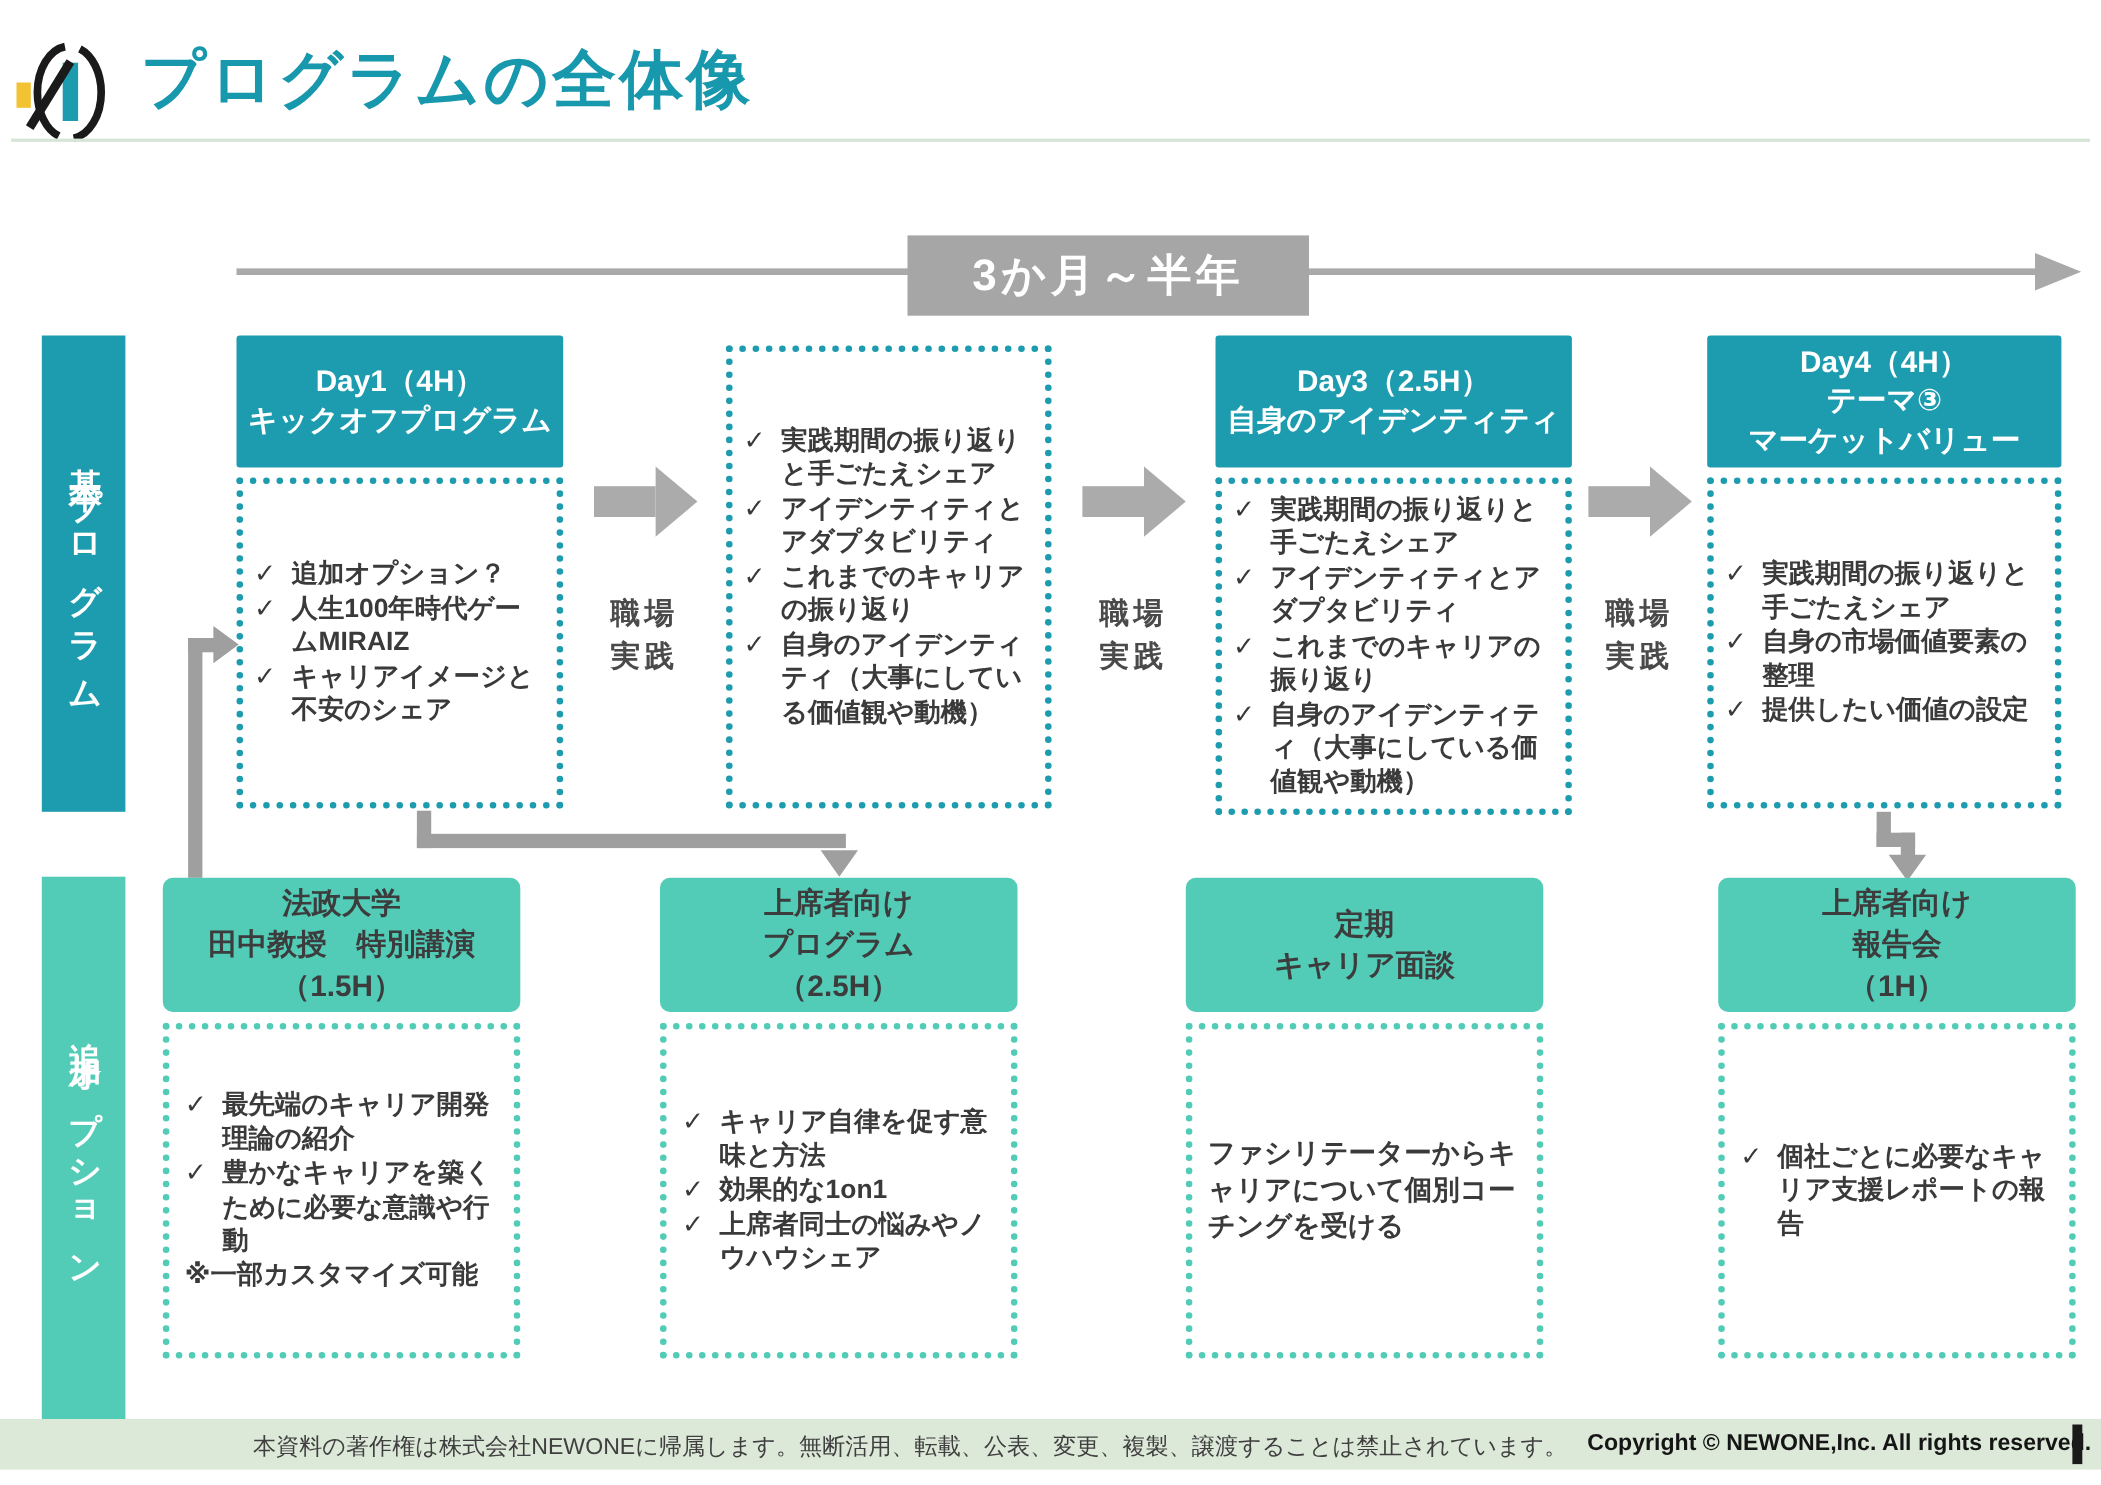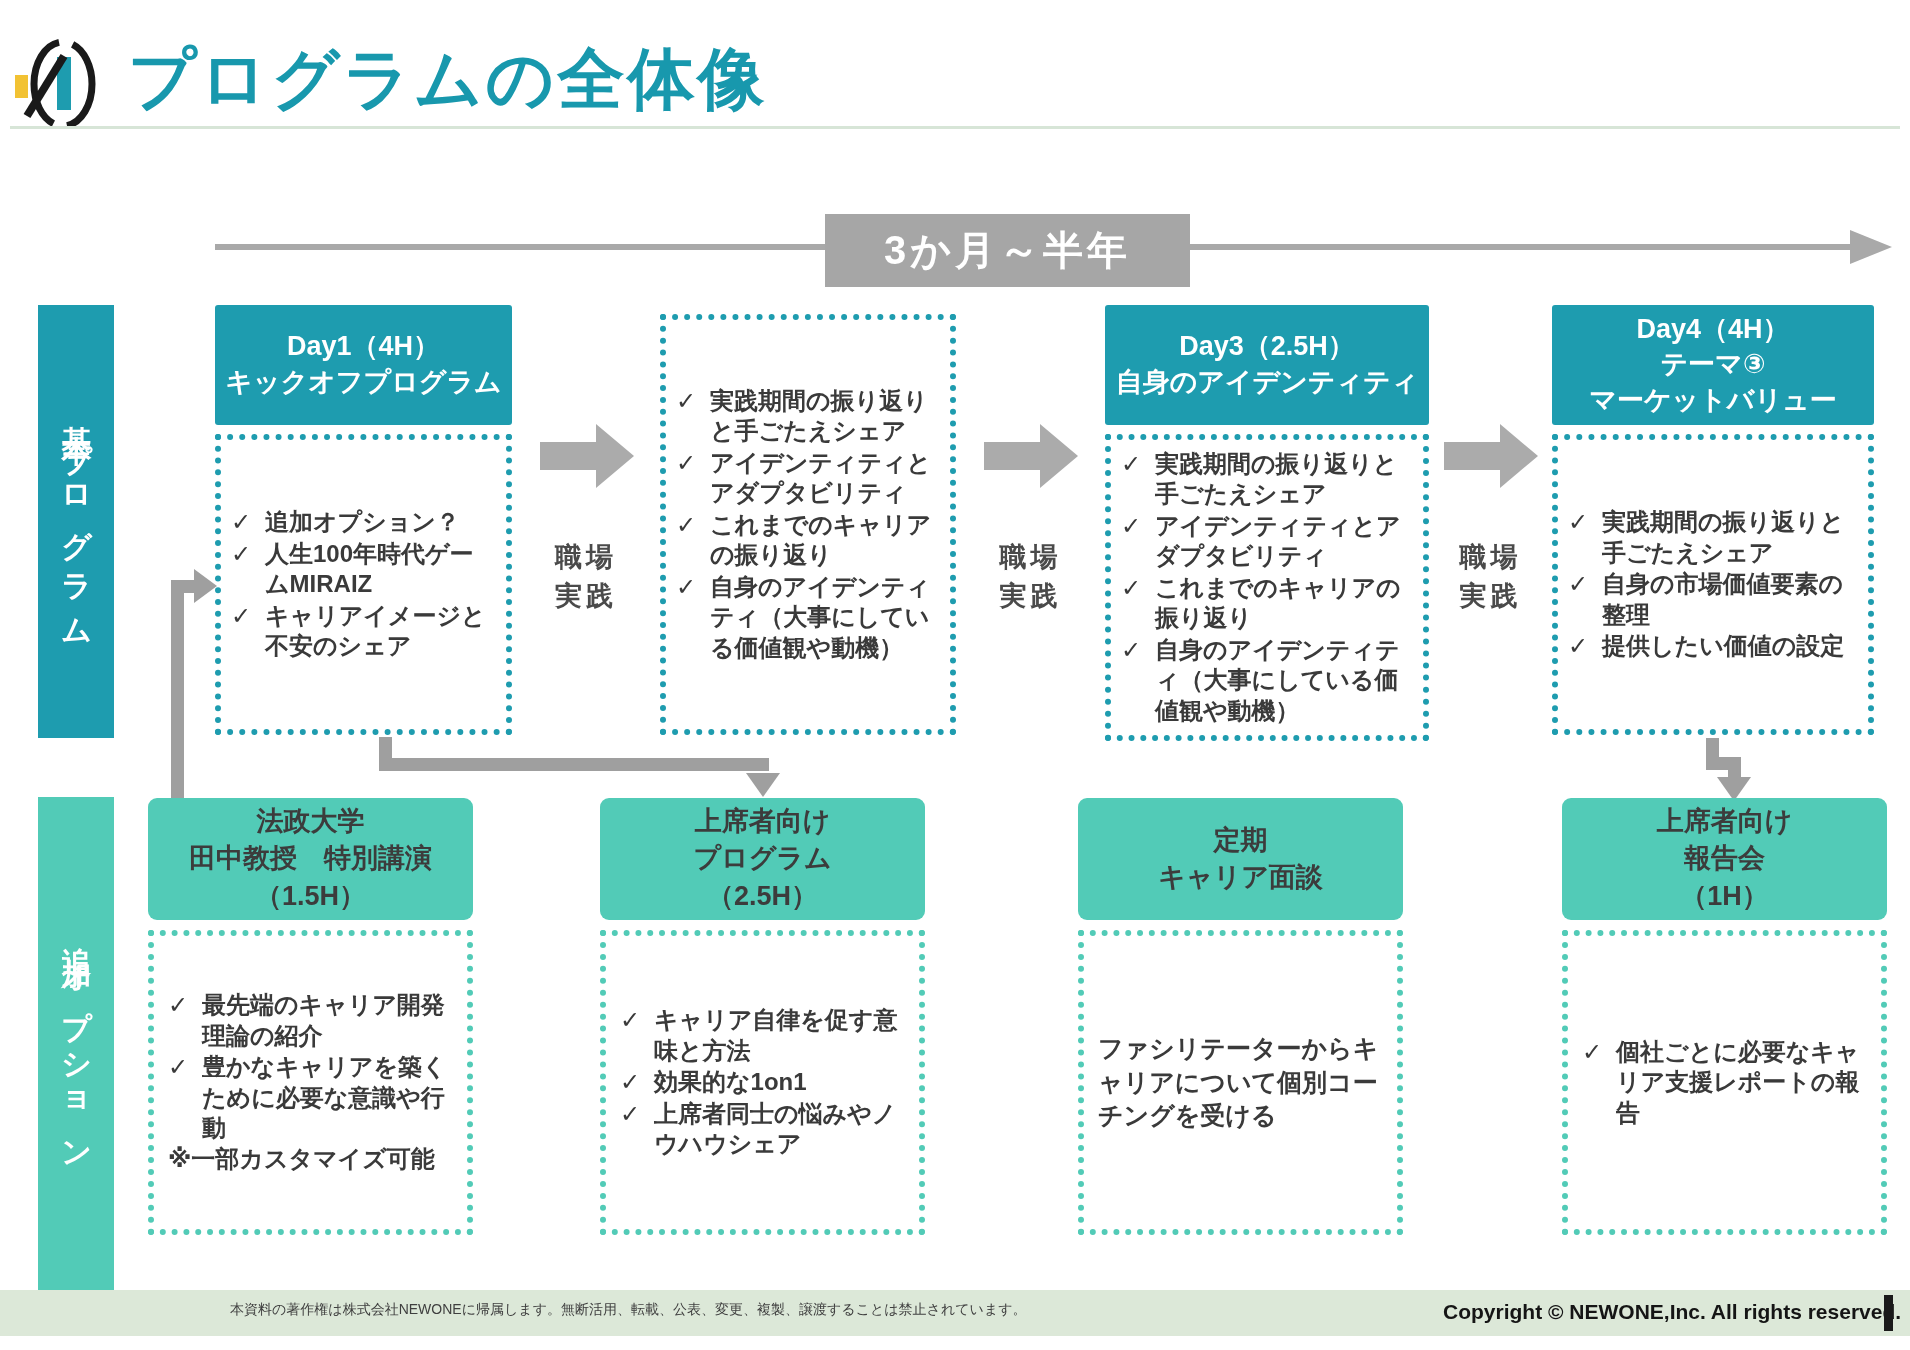--- a/index.html
+++ b/index.html
@@ -4,21 +4,21 @@
 <style>
   html,body{margin:0;padding:0;background:#ffffff;}
   .canvas{
     position:relative;width:1910px;height:1350px;background:#ffffff;overflow:hidden;
     font-family:"Liberation Sans","DejaVu Sans",sans-serif;font-weight:bold;color:#3a3a3a;
   }
   .abs{position:absolute;}
 
   
   .page-title{
-    left:128px;top:34px;font-size:67px;letter-spacing:3px;color:#1898ad;white-space:nowrap;
+    left:128px;top:34px;font-size:58px;letter-spacing:3px;color:#1898ad;white-space:nowrap;
   }
   .title-rule{left:10px;top:126px;width:1890px;height:3px;background:#d7e5d7;}
 
   
   .tl-line{left:215px;top:244px;width:1642px;height:6px;background:#a9a9a9;}
   .tl-head{left:1850px;top:230px;width:0;height:0;
     border-left:42px solid #a9a9a9;border-top:17px solid transparent;border-bottom:17px solid transparent;}
   .tl-box{left:825px;top:214px;width:365px;height:73px;background:#a6a6a6;color:#ffffff;
     display:flex;align-items:center;justify-content:center;font-size:40px;letter-spacing:4px;}
 
@@ -60,21 +60,21 @@
   .obox{top:798px;}
   .o-head{position:absolute;left:0;top:0;width:100%;height:122px;background:#52cbb7;border-radius:9px;
     color:#3c3c3c;display:flex;flex-direction:column;align-items:center;justify-content:center;
     font-size:27px;line-height:1.38;text-align:center;}
   .o-body{position:absolute;left:0;top:132px;width:100%;height:305px;border:6px dotted #52cbb7;
     box-sizing:border-box;padding:10px 14px;display:flex;flex-direction:column;justify-content:center;}
   .o-para{font-size:25px;line-height:1.35;color:#3a3a3a;}
 
   
   .footer{left:0;top:1290px;width:1910px;height:46px;background:#dce8d8;}
-  .f-notice{position:absolute;left:230px;top:11px;font-size:14px;font-weight:normal;color:#3f3f3f;}
+  .f-notice{position:absolute;left:230px;top:11px;font-size:21px;font-weight:normal;color:#3f3f3f;}
   .f-copy{position:absolute;left:1443px;top:10px;font-size:21px;color:#151515;}
   .f-bar{position:absolute;left:1884px;top:5px;width:9px;height:36px;background:#1a1a1a;}
 </style>
 </head>
 <body>
 
 <div class="canvas">
 
   <div class="abs" style="left:12px;top:36px;width:92px;height:95px;">
     <svg width="92" height="95" viewBox="0 0 92 95">

